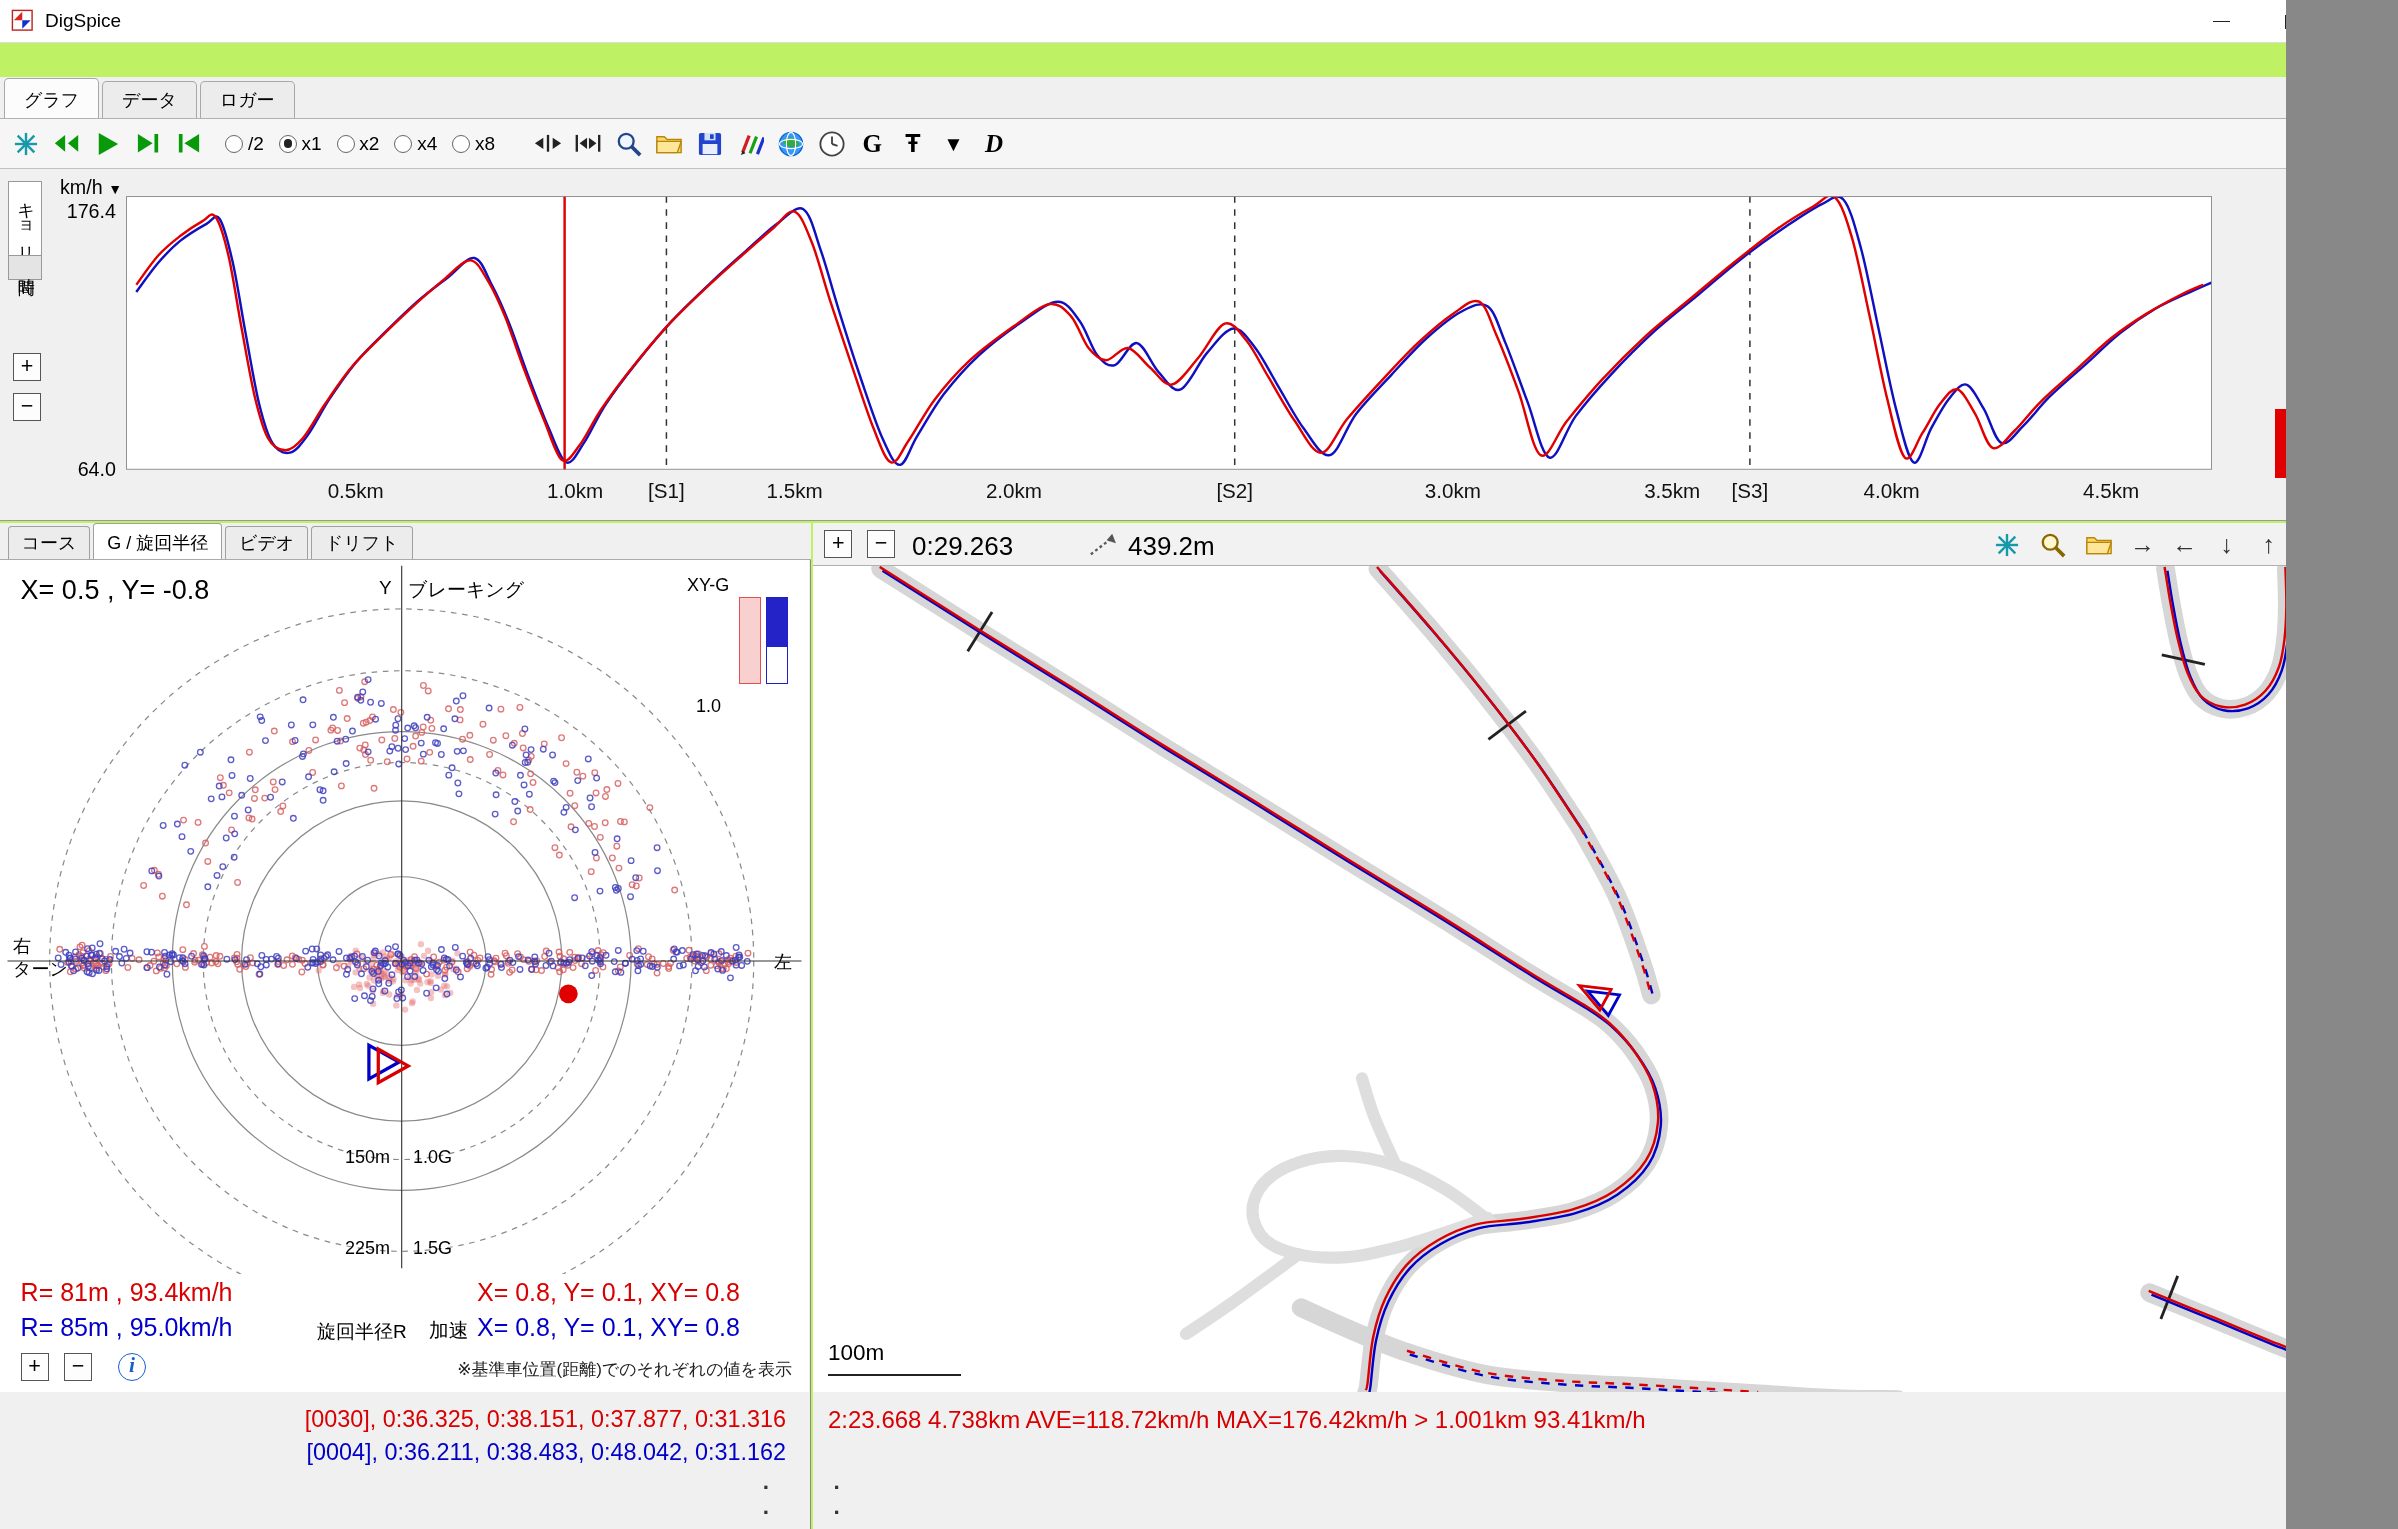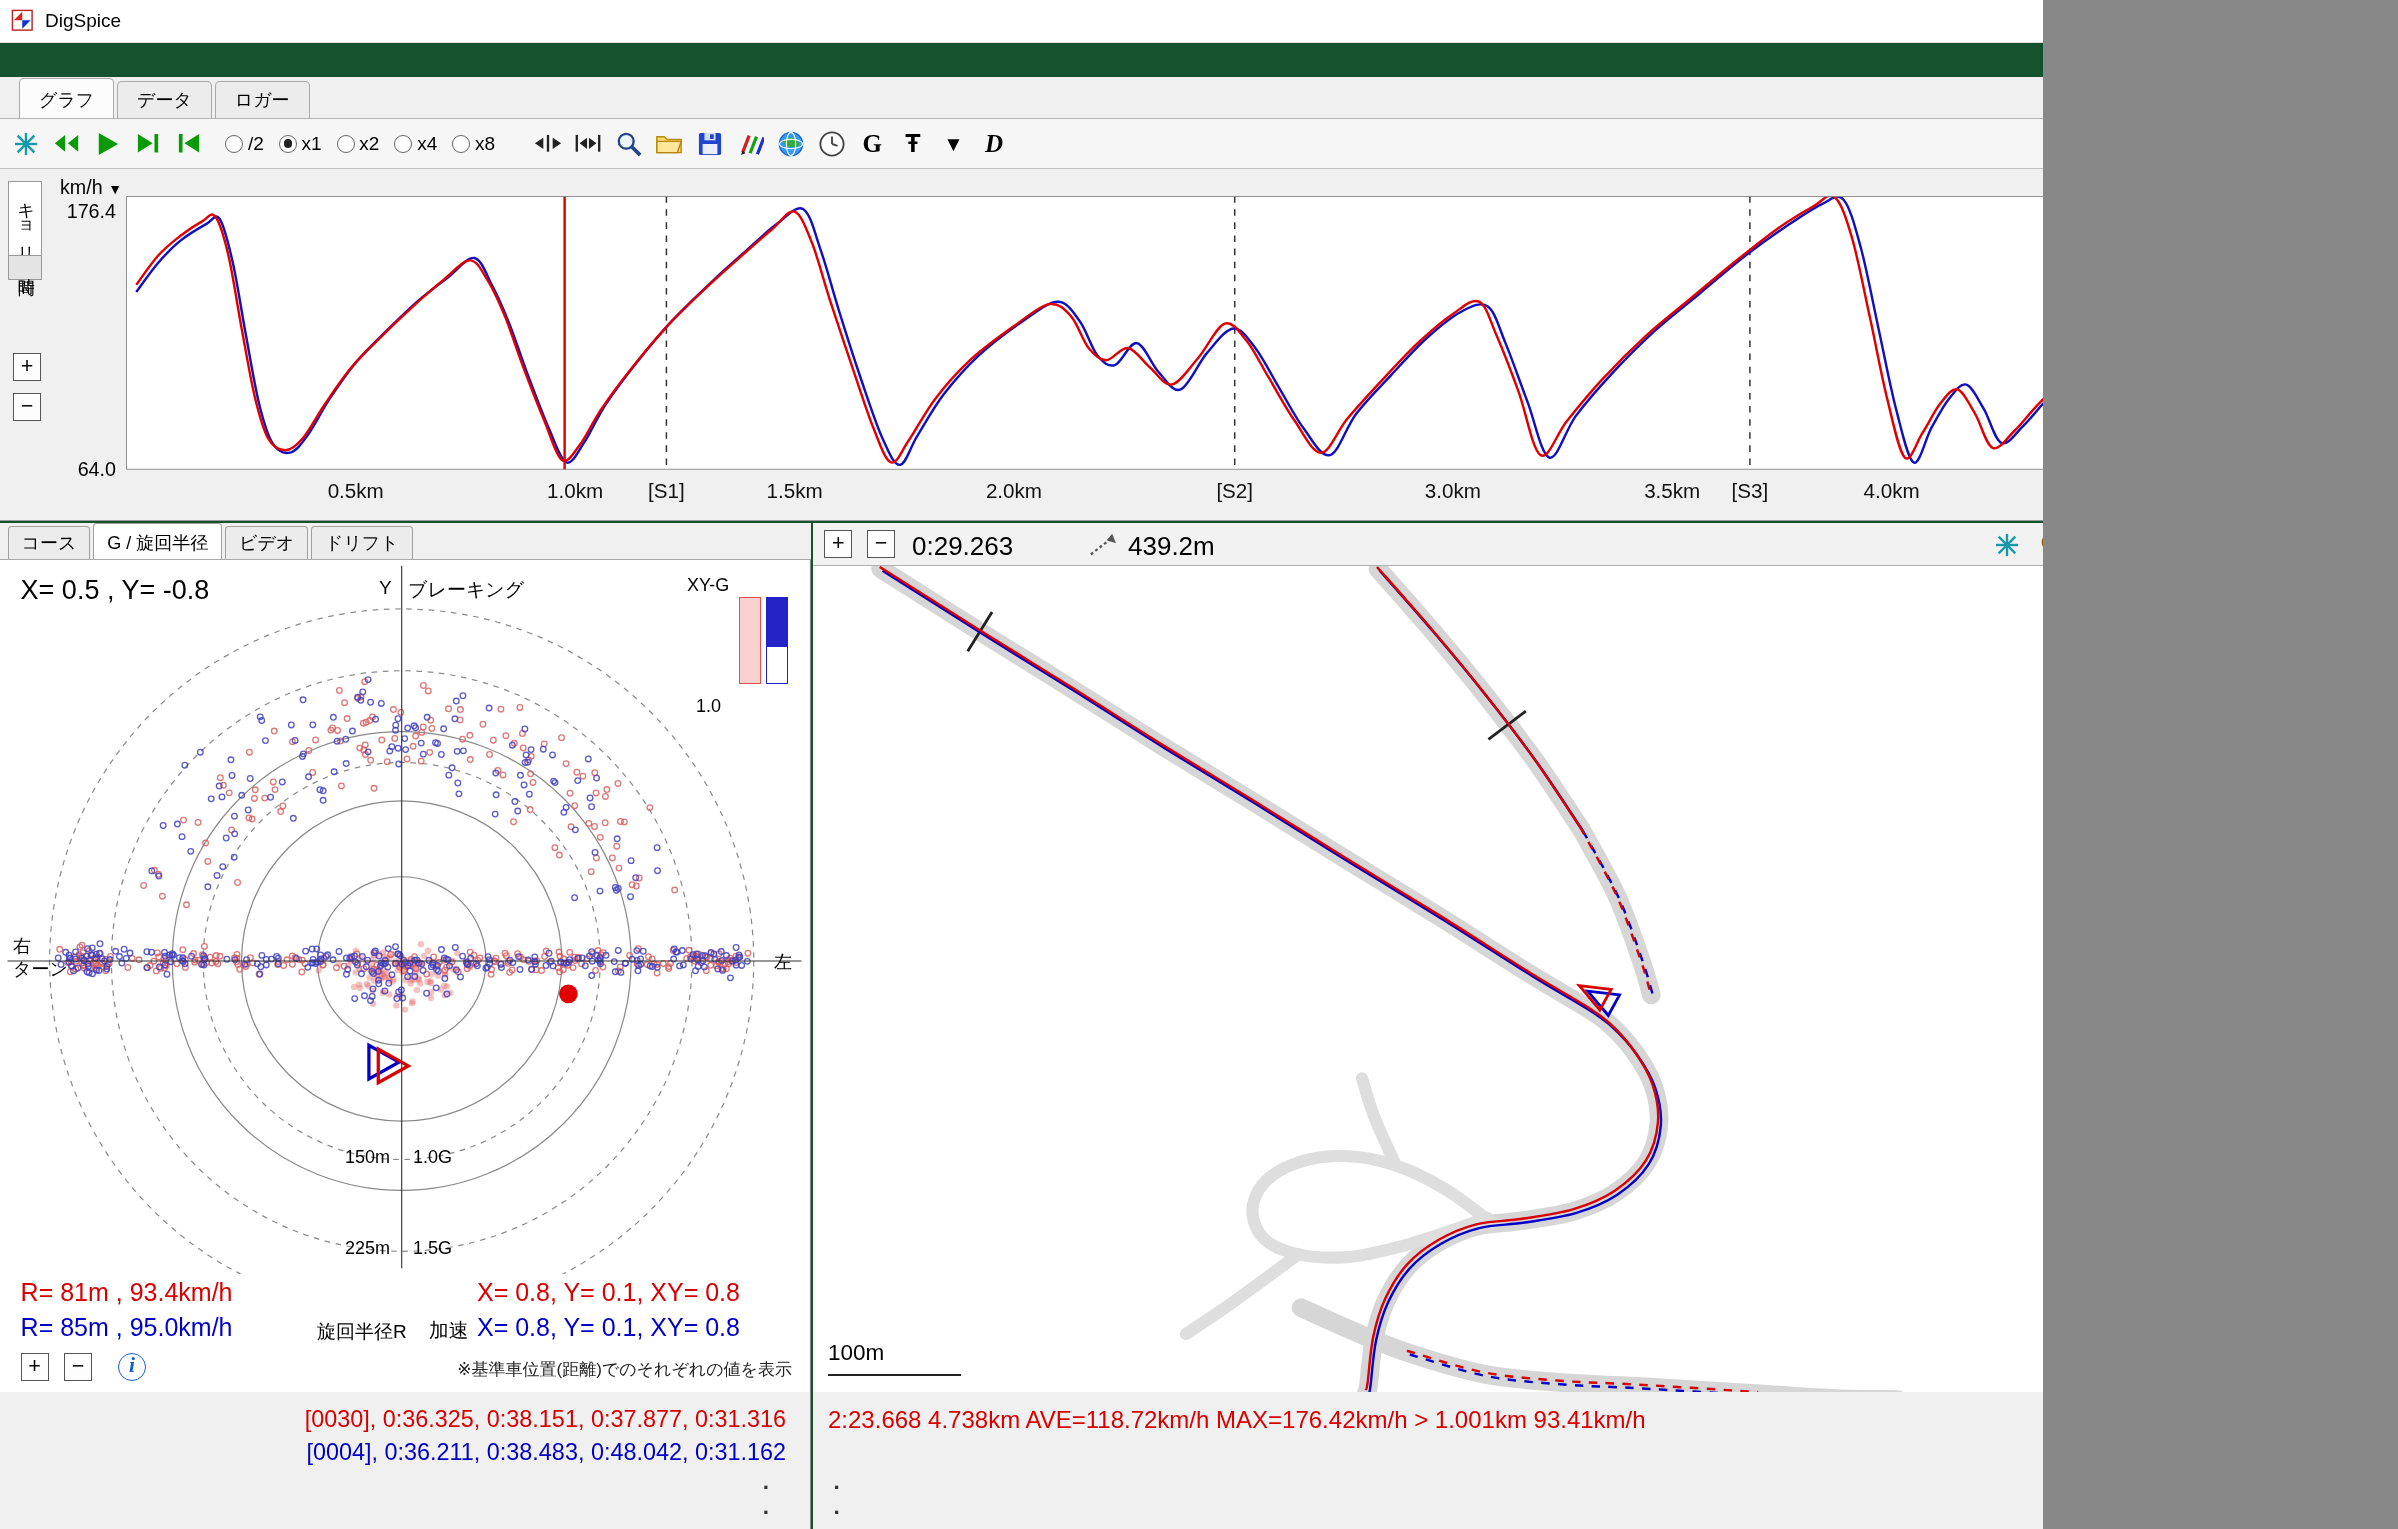--- a/index.html
+++ b/index.html
@@ -1,34 +1,34 @@
 <!DOCTYPE html>
 <html style="font-size:15px"><head>
 <meta charset="utf-8">
 <style>
   * { box-sizing: border-box; margin: 0; padding: 0; }
   html,body { background:#888; }
   .app {
-    position: relative; width: 2043px; height: 1529px;
-    background: #14532d; overflow: hidden;
+    position: relative; width: 2286px; height: 1529px;
+    background: #bef264; overflow: hidden;
     font-family: "Liberation Sans", "DejaVu Sans", sans-serif;
     color: #000;
   }
   
   .titlebar { position:absolute; left:0; top:0; width:2399px; height:43px; background:#fff; border-bottom:0.9px solid #dcdcdc; }
   .applogo { position:absolute; left:11.2px; top:9.4px; }
   .apptitle { position:absolute; left:45px; top:10.3px; font-size:19px; }
   .wincontrols { position:absolute; right:0; top:0; height:43px; display:flex; }
   .winbtn { width:71px; height:43px; display:flex; align-items:center; justify-content:center; font-size:24px; }
   .glyph-min { display:block; width:17px; height:1.9px; background:#222; }
   .glyph-max { display:block; width:16px; height:14px; border:1.9px solid #222; }
   
   .menubar { position:absolute; left:0; top:43px; width:2399px; height:34px; background:#fff; border-bottom:0.9px solid #e4e4e4; display:flex; align-items:center; padding-left:13px; gap:30px; font-size:18px; }
   
-  .maintabs { position:absolute; left:0; top:77px; width:2399px; height:42px; background:#f0f0f0; border-bottom:0.9px solid #b2b2b2; display:flex; align-items:flex-end; padding-left:19px; }
+  .maintabs { position:absolute; left:0; top:77px; width:2399px; height:42px; background:#f0f0f0; border-bottom:0.9px solid #b2b2b2; display:flex; align-items:flex-end; padding-left:4px; }
   .mtab { padding:6.6px 19px 5.6px 19px; font-size:18px; background:#ececec; border:0.9px solid #a8a8a8; border-bottom:none; border-radius:4.7px 4.7px 0 0; margin-right:2.8px; }
   .mtab.active { background:#fcfcfc; padding-top:9.4px; }
   
   .toolbar { position:absolute; left:0; top:119px; width:2399px; height:50px; background:#f6f6f6; border-bottom:0.9px solid #c2c2c2; display:flex; align-items:center; padding-left:9.4px; }
   .tbicon { width:34px; height:34px; display:flex; align-items:center; justify-content:center; margin-right:6.6px; }
   .tbicon svg { display:block; }
   .tbtext { font-size:25px; font-weight:bold; }
   .serif { font-family:"Liberation Serif","DejaVu Serif",serif; }
   .radio { display:flex; align-items:center; margin-right:15px; font-size:19px; }
   .radio .rc { width:18px; height:18px; border:0.9px solid #666; border-radius:50%; background:#fff; margin-right:4.7px; position:relative; }

